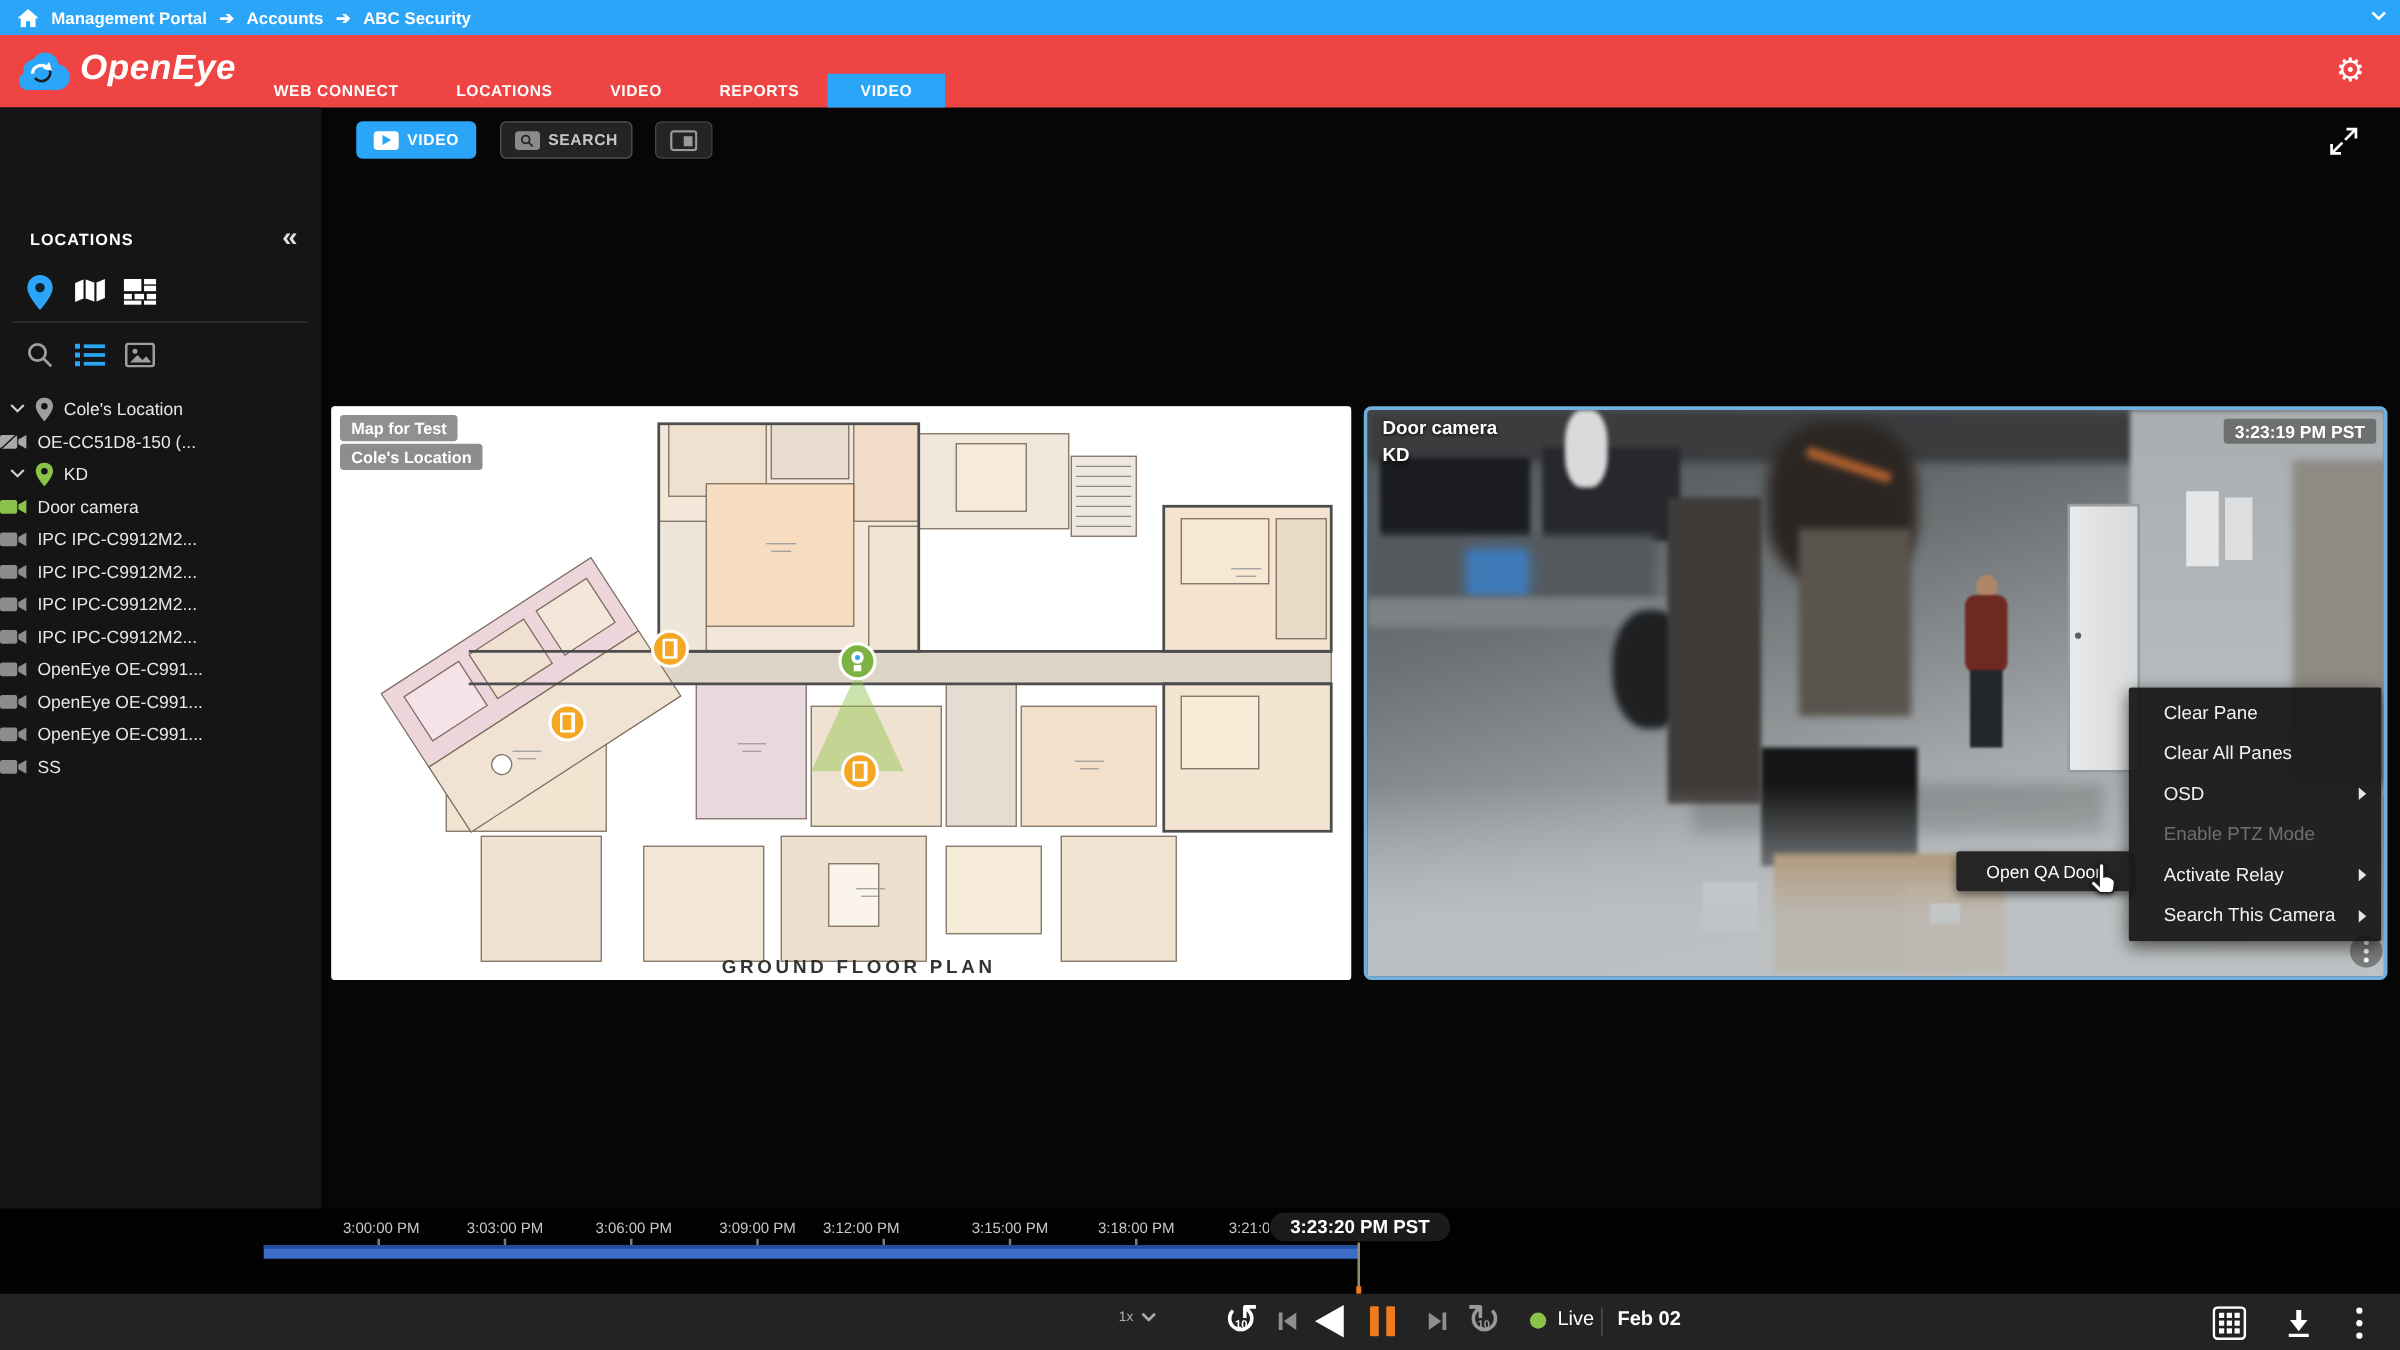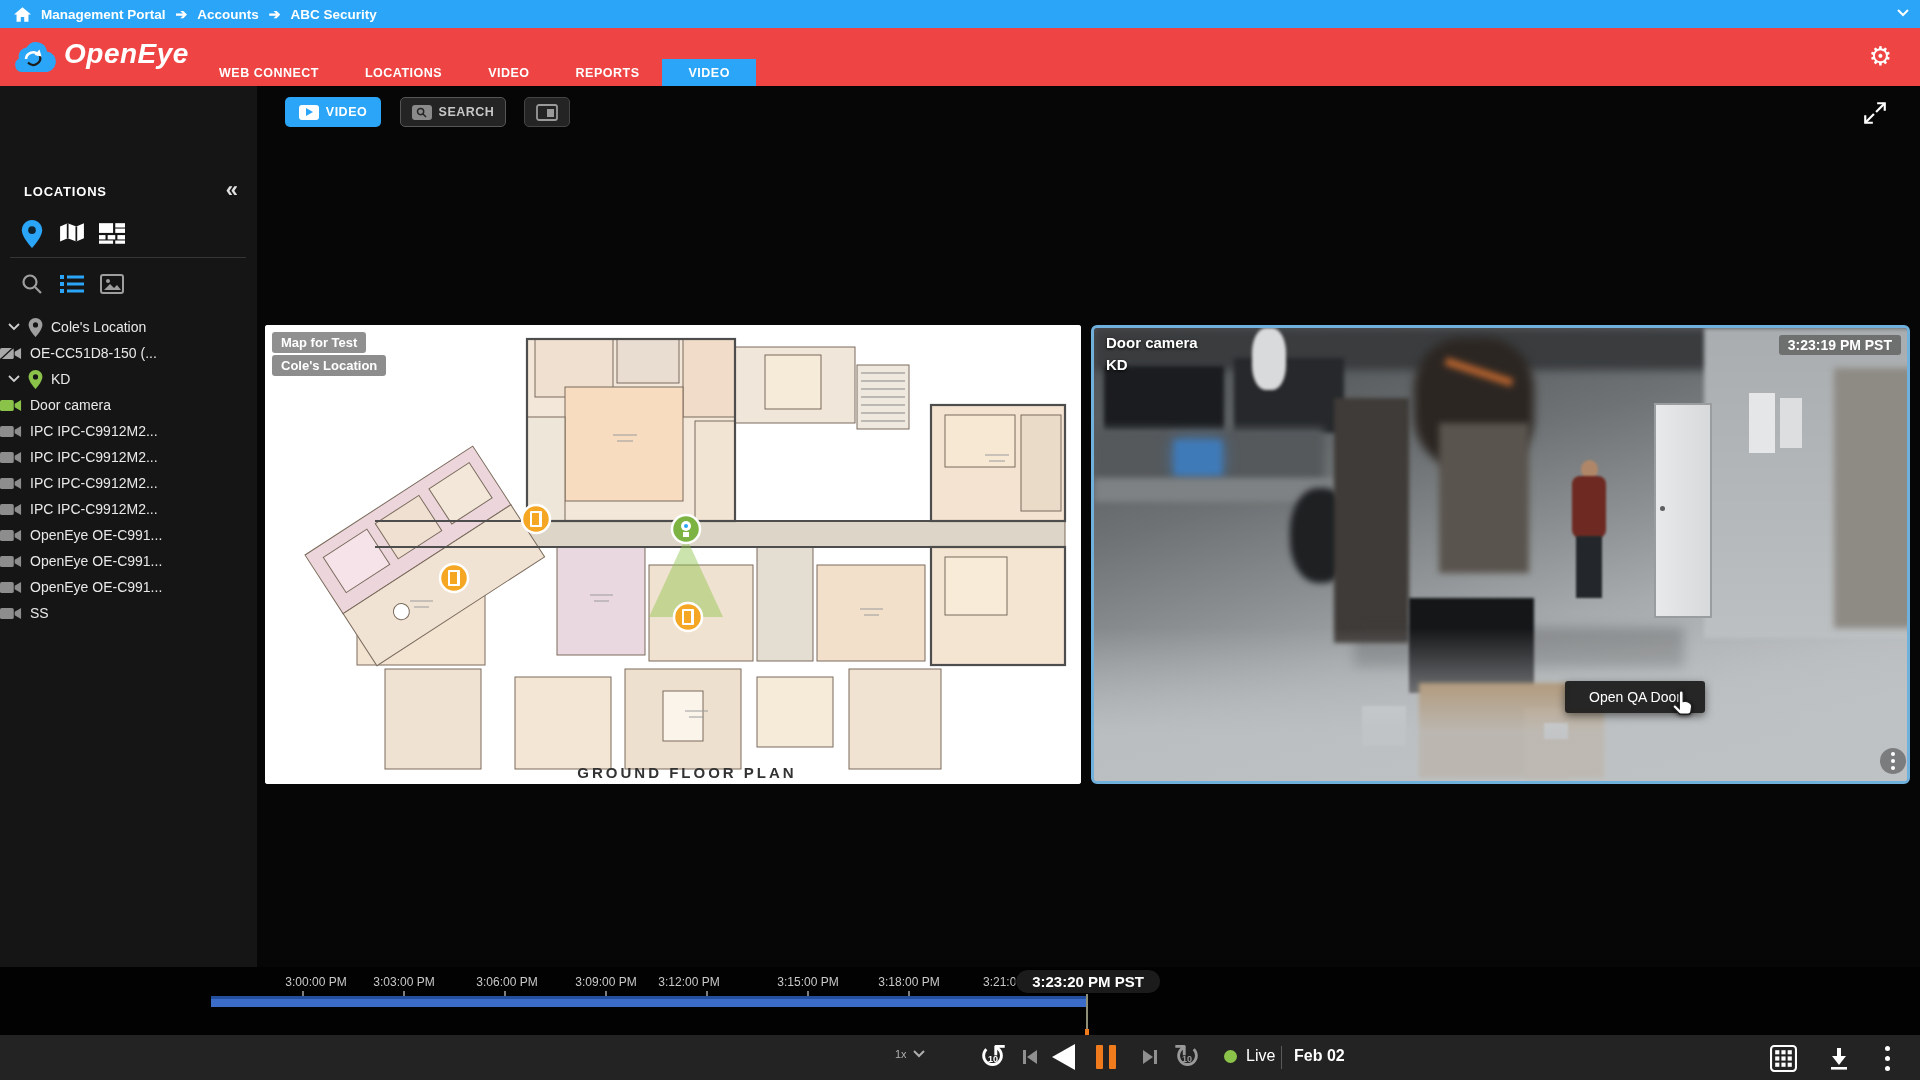--- a/index.html
+++ b/index.html
@@ -503,30 +503,47 @@
 
     <div class="cam-label">Door camera</div>
     <div class="cam-loc">KD</div>
     <div class="cam-time">3:23:19 PM PST</div>
     <div class="cam-kebab">
         <i></i>
         <i></i>
         <i></i>
       </div>
 
+    <div class="ctx-menu">
+      <div class="ctx-item">Clear Pane</div>
+      <div class="ctx-item">Clear All Panes</div>
+      <div class="ctx-item">
+          <span>OSD</span>
+          <span class="sub-arrow"></span>
+        </div>
+      <div class="ctx-item disabled">Enable PTZ Mode</div>
+      <div class="ctx-item">
+          <span>Activate Relay</span>
+          <span class="sub-arrow"></span>
+        </div>
+      <div class="ctx-item">
+          <span>Search This Camera</span>
+          <span class="sub-arrow"></span>
+        </div>
+    </div>
 
     <div class="flyout">Open QA Door</div>
 
     <svg class="cursor-svg" width="26" height="28" viewBox="0 0 24 26">
       <path d="M9.5 2.5c0-1 .8-1.8 1.8-1.8s1.8.8 1.8 1.8v8.2l1.2-.2c.6-.1 3.3.4 4.6 1.2 1.6 1 2.3 2.2 2.1 3.4l-.7 4.9c-.2 1.4-1.4 2.5-2.9 2.5h-6.3c-.8 0-1.6-.3-2.1-.9l-4.9-5.1c-.6-.7-.6-1.7.1-2.3.6-.6 1.6-.6 2.2 0l3.1 2.9z" fill="#fff" stroke="#222" stroke-width="1.2"></path>
     </svg>
   </div>
 
   <div class="timeline">
-    <div class="tick" style="left:316px">3:00:00 PM</div>
+    <div class="tick" style="left:305px">3:00:00 PM</div>
     <div class="tick" style="left:404px">3:03:00 PM</div>
     <div class="tick" style="left:507px">3:06:00 PM</div>
     <div class="tick" style="left:606px">3:09:00 PM</div>
     <div class="tick" style="left:689px">3:12:00 PM</div>
     <div class="tick" style="left:808px">3:15:00 PM</div>
     <div class="tick" style="left:909px">3:18:00 PM</div>
     <div class="tick" style="left:1003px">3:21:00</div>
     <div class="tickmark" style="left:303px"></div>
     <div class="tickmark" style="left:404px"></div>
     <div class="tickmark" style="left:505px"></div>

